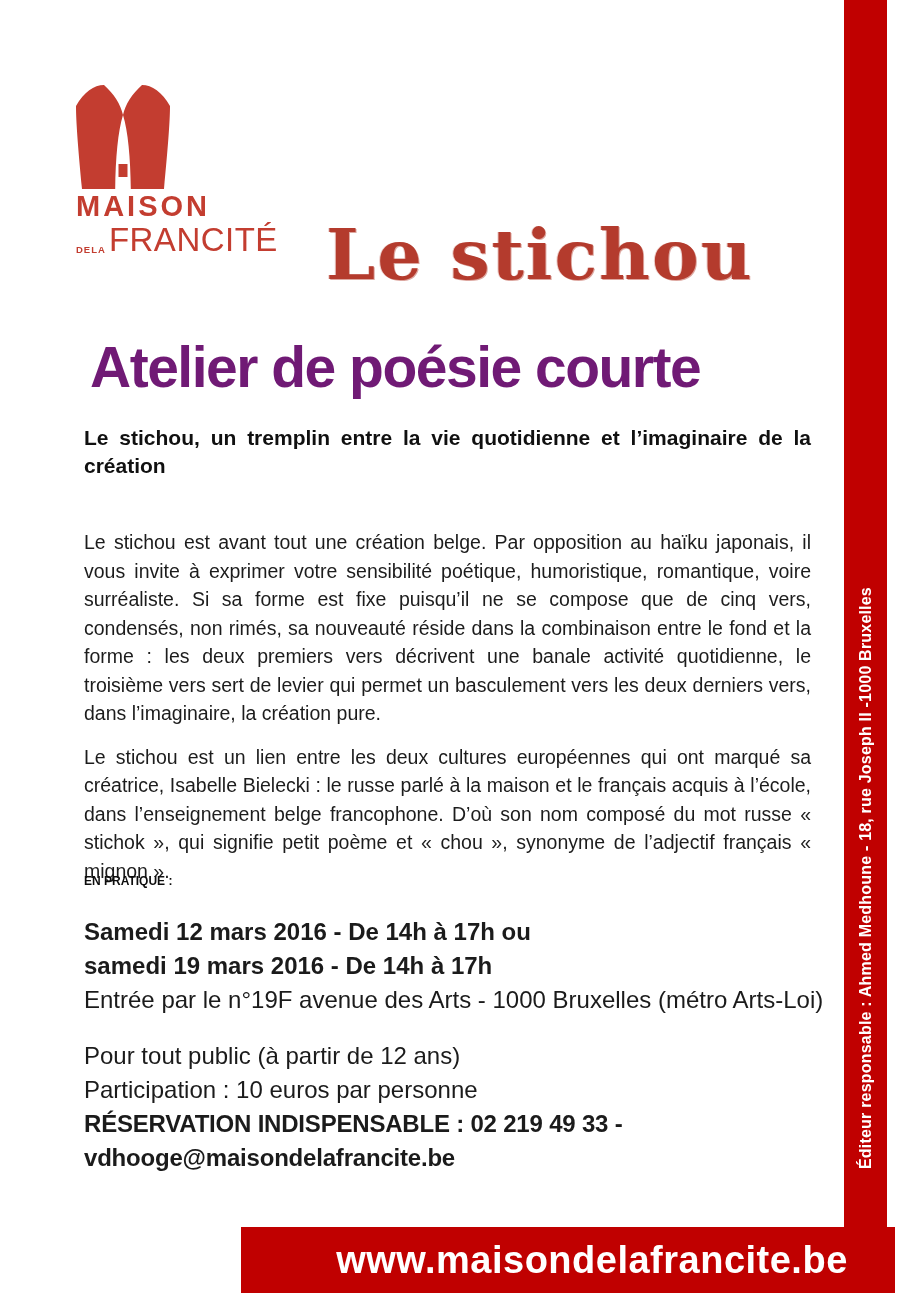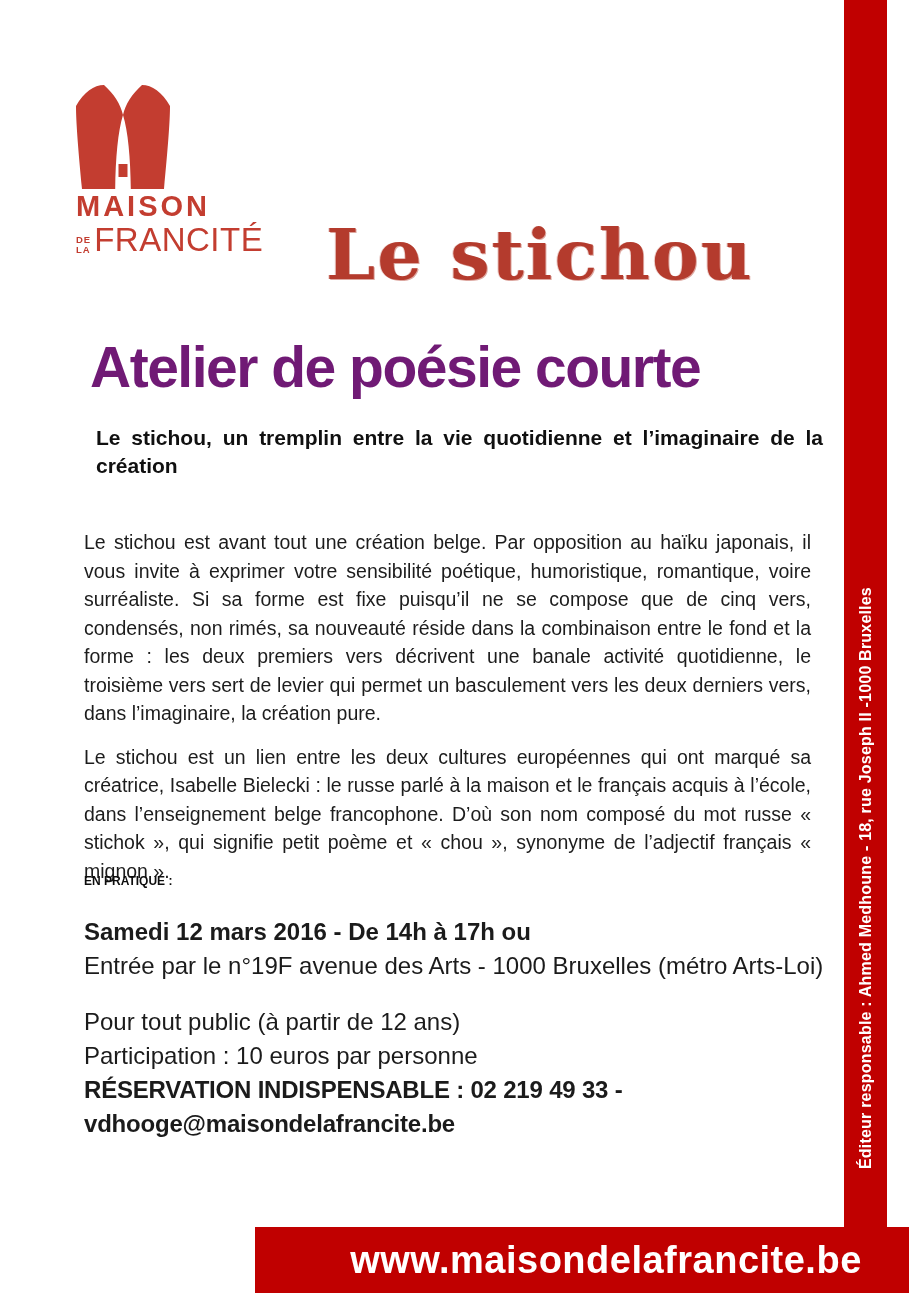--- a/index.html
+++ b/index.html
@@ -13,52 +13,52 @@
   .side-band{position:absolute;left:844px;top:0;width:43px;height:1293px;background:#c00000;}
   .editor-credit{
     position:absolute;left:844px;top:552px;width:43px;height:652px;
     display:flex;align-items:center;justify-content:center;
     writing-mode:vertical-rl;transform:rotate(180deg);
     color:#ffffff;font-size:16px;font-weight:bold;white-space:nowrap;letter-spacing:.2px;
   }
 
   
   .footer-bar{
-    position:absolute;left:255px;top:1227px;width:654px;height:66px;background:#c00000;
+    position:absolute;left:241px;top:1227px;width:654px;height:66px;background:#c00000;
     display:flex;align-items:center;justify-content:center;padding-left:48px;box-sizing:border-box;
   }
   .footer-bar .site{
     color:#ffffff;font-size:38px;font-weight:bold;letter-spacing:.5px;
   }
 
   
   .logo{position:absolute;left:76px;top:85px;width:150px;}
   .logo-mark{display:block;}
   .logo-maison{
     margin-top:3px;color:#c33d30;font-size:29px;font-weight:bold;letter-spacing:3px;line-height:1;
   }
   .logo-line2{display:flex;align-items:flex-end;margin-top:2px;color:#c33d30;}
-  .logo-dela{display:flex;flex-direction:column;font-size:9.5px;font-weight:bold;
+  .logo-dela{display:flex;font-size:9.5px;font-weight:bold;
     letter-spacing:1px;line-height:10px;margin-right:3px;padding-bottom:1px;}
   .logo-francite{font-size:33px;font-weight:normal;letter-spacing:.5px;line-height:1;}
 
   
   .script-title{
     position:absolute;left:326px;top:220px;
     font-family:"DejaVu Serif",serif;font-weight:bold;
     font-size:70px;line-height:1;color:#b43b2d;letter-spacing:2px;
     text-shadow:1px 1px 0 rgba(180,59,45,.45), -1px 0 0 rgba(180,59,45,.25);
     text-align:right;
   }
   .main-title{
     position:absolute;left:82px;top:330px;margin:8px;
     font-size:57px;font-weight:bold;letter-spacing:-1.5px;color:#701a75;line-height:1.05;
   }
   .lead{
-    position:absolute;left:96px;top:424px;width:727px;
+    position:absolute;left:84px;top:424px;width:727px;
     font-size:21px;font-weight:bold;line-height:28px;color:#101010;
     text-align:justify;
   }
 
   
   .body-copy{position:absolute;left:84px;top:500px;width:727px;margin-top:28px;}
   .body-copy p{
     margin:0 0 15px 0;font-size:19.5px;line-height:28.5px;text-align:justify;color:#1c1c1c;
   }
 
@@ -101,20 +101,21 @@
   <div class="lead">Le stichou, un tremplin entre la vie quotidienne et l’imaginaire de la création</div>
 
   <div class="body-copy">
     <p>Le stichou est avant tout une création belge. Par opposition au haïku japonais, il vous invite à exprimer votre sensibilité poétique, humoristique, romantique, voire surréaliste. Si sa forme est fixe puisqu’il ne se compose que de cinq vers, condensés, non rimés, sa nouveauté réside dans la combinaison entre le fond et la forme : les deux premiers vers décrivent une banale activité quotidienne, le troisième vers sert de levier qui permet un basculement vers les deux derniers vers, dans l’imaginaire, la création pure.</p>
     <p>Le stichou est un lien entre les deux cultures européennes qui ont marqué sa créatrice, Isabelle Bielecki : le russe parlé à la maison et le français acquis à l’école, dans l’enseignement belge francophone. D’où son nom composé du mot russe « stichok », qui signifie petit poème et « chou », synonyme de l’adjectif français « mignon ».</p>
   </div>
 
   <div class="practical">
     <p class="heading">EN PRATIQUE :</p>
     <p class="line bold">Samedi 12 mars 2016 - De 14h à 17h  ou</p>
+    <p class="line bold">samedi 19 mars 2016 - De 14h à 17h</p>
     <p class="line">Entrée par le n°19F avenue des Arts - 1000 Bruxelles (métro Arts-Loi)</p>
     <div class="gap"></div>
     <p class="line">Pour tout public (à partir de 12 ans)</p>
     <p class="line">Participation : 10 euros par personne</p>
     <p class="line reservation">RÉSERVATION INDISPENSABLE : 02 219 49 33  - vdhooge@maisondelafrancite.be</p>
   </div>
 
   <div class="footer-bar">
     <span class="site">www.maisondelafrancite.be</span>
   </div>

